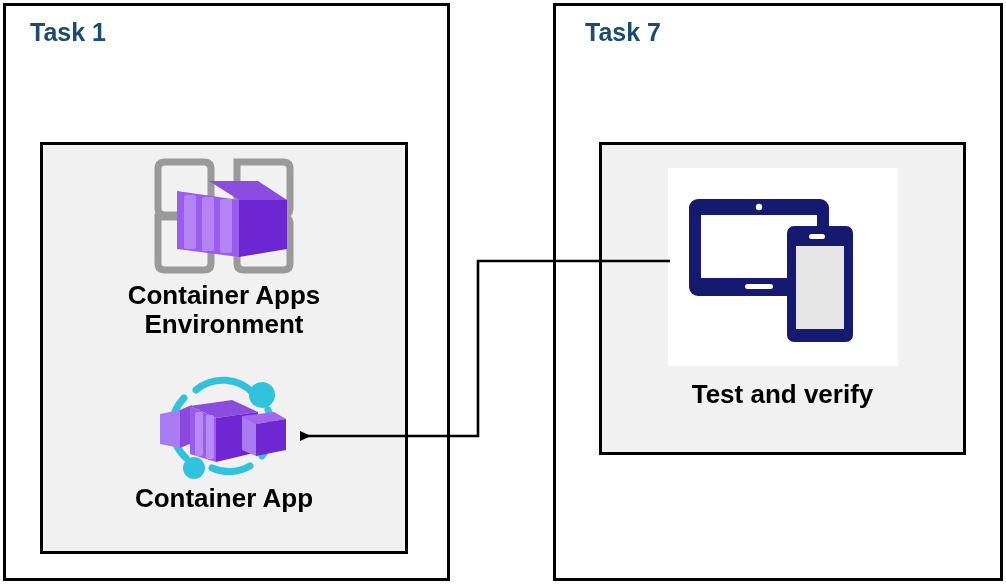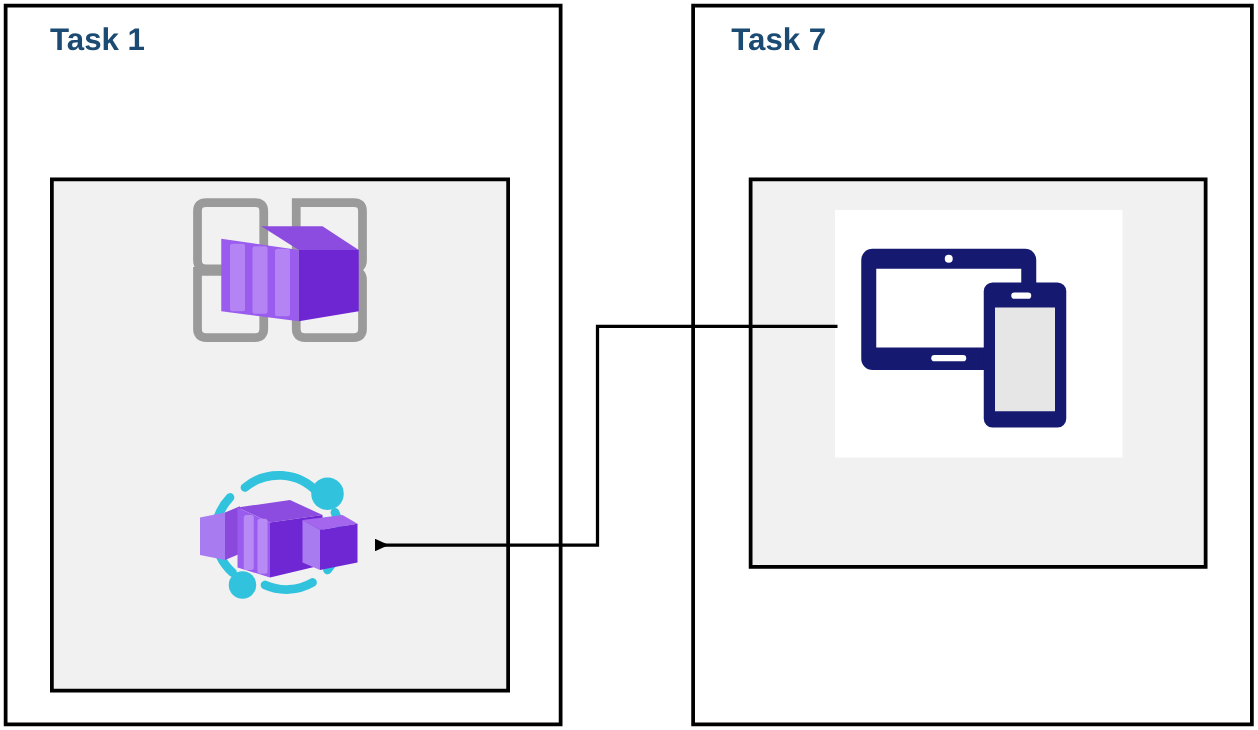--- a/index.html
+++ b/index.html
@@ -32,21 +32,21 @@
   #task2-panel { left: 553px; top: 3px; width: 450px; height: 578px; }
 
   .task-title {
     position: absolute;
     font-size: 25px;
     font-weight: bold;
     color: #1b4a72;
     letter-spacing: 0px;
     white-space: nowrap;
   }
-  #task1-title { left: 40px;  top: 18px; }
+  #task1-title { left: 30px;  top: 18px; }
   #task2-title { left: 585px; top: 18px; }
 
   
   #rg-row {
     position: absolute;
     left: 36px;
     top: 60px;
     display: flex;
     align-items: center;
     gap: 12px;
@@ -132,20 +132,22 @@
         <g>
           <polygon points="63,26 112,26 141,45 93,45" fill="#8d4ce0"></polygon>
           <polygon points="93,45 141,45 141,94 93,102" fill="#6e25d2"></polygon>
           <polygon points="31,36 93,45 93,102 31,94" fill="#9a5cee"></polygon>
           <rect x="38" y="40" width="12" height="54" rx="2" fill="#b98bf5" opacity="0.85"></rect>
           <rect x="56" y="42" width="12" height="54" rx="2" fill="#b98bf5" opacity="0.85"></rect>
           <rect x="74" y="44" width="12" height="54" rx="2" fill="#b98bf5" opacity="0.85"></rect>
         </g>
       </svg>
     </span>
+    <div class="node-label">Container Apps
+Environment</div>
   </div>
 
   <div class="node" id="app-node">
     <span class="icon-wrap">
       <svg width="156" height="108" viewBox="0 0 156 108">
 
         <g fill="none" stroke="#31c3dd" stroke-width="7" stroke-linecap="round">
           <path d="M40 86 A42 42 0 0 1 38 26"></path>
           <path d="M50 18 A42 42 0 0 1 108 22"></path>
           <path d="M122 38 A42 42 0 0 1 116 84"></path>
@@ -161,20 +163,21 @@
         <polygon points="70,46 112,40 112,80 70,90" fill="#6f27d4"></polygon>
         <polygon points="44,34 70,46 70,90 44,82" fill="#9a5cee"></polygon>
         <rect x="49" y="40" width="8" height="44" rx="2" fill="#bf96f7" opacity="0.8"></rect>
         <rect x="60" y="43" width="8" height="44" rx="2" fill="#bf96f7" opacity="0.8"></rect>
 
         <polygon points="96,44 128,40 140,47 110,52" fill="#a366ec"></polygon>
         <polygon points="110,52 140,47 140,78 110,84" fill="#6f27d4"></polygon>
         <polygon points="96,44 110,52 110,84 96,78" fill="#a97bf0"></polygon>
       </svg>
     </span>
+    <div class="node-label">Container App</div>
   </div>
 
   <div class="task-panel" id="task2-panel"></div>
 
   <div class="task-title" id="task2-title">Task 7</div>
 
   <div class="group-box" id="verify-box"></div>
 
   <div class="node" id="verify-node">
     <div class="white-plate">
@@ -185,20 +188,21 @@
           <rect x="18" y="30" width="116" height="63" fill="#ffffff"></rect>
           <circle cx="76" cy="22" r="3.2" fill="#ffffff"></circle>
           <rect x="62" y="99" width="28" height="5" rx="2.5" fill="#ffffff"></rect>
 
           <rect x="104" y="41" width="66" height="116" rx="7" fill="#151a70"></rect>
           <rect x="113" y="61" width="48" height="83" fill="#e6e6e6"></rect>
           <rect x="126" y="49" width="16" height="5" rx="2.5" fill="#ffffff"></rect>
         </svg>
       </span>
     </div>
+    <div class="node-label" style="margin-top:14px;">Test and verify</div>
   </div>
 
   <svg id="connector-layer">
     <defs>
       <marker id="arrowleft" markerWidth="12" markerHeight="10" refX="11" refY="5" orient="auto-start-reverse" markerUnits="userSpaceOnUse">
         <polygon points="11,0 11,10 0,5" fill="#000000"></polygon>
       </marker>
     </defs>
     <path d="M670 261 L478 261 L478 436 L300 436" fill="none" stroke="#000000" stroke-width="2.6" marker-end="url(#arrowleft)"></path>
   </svg>

